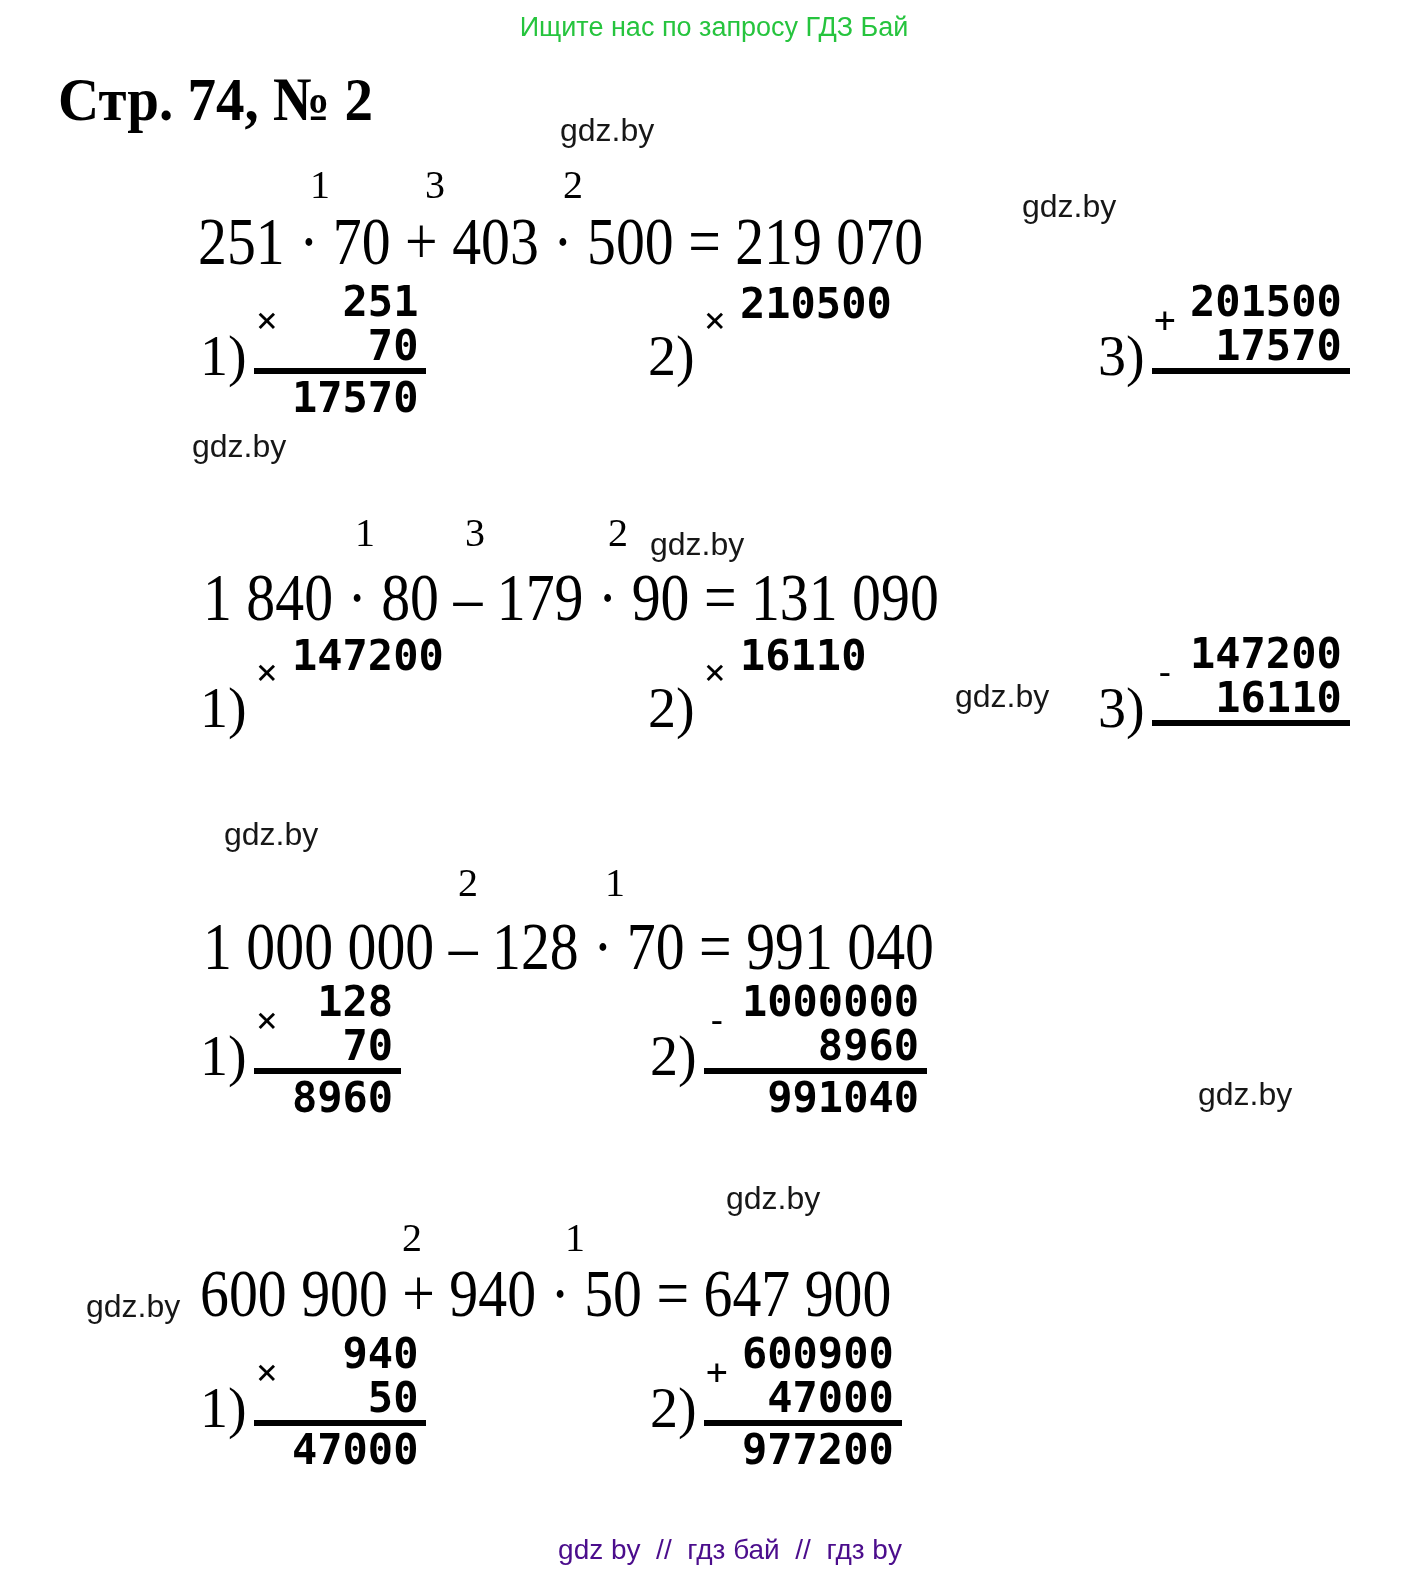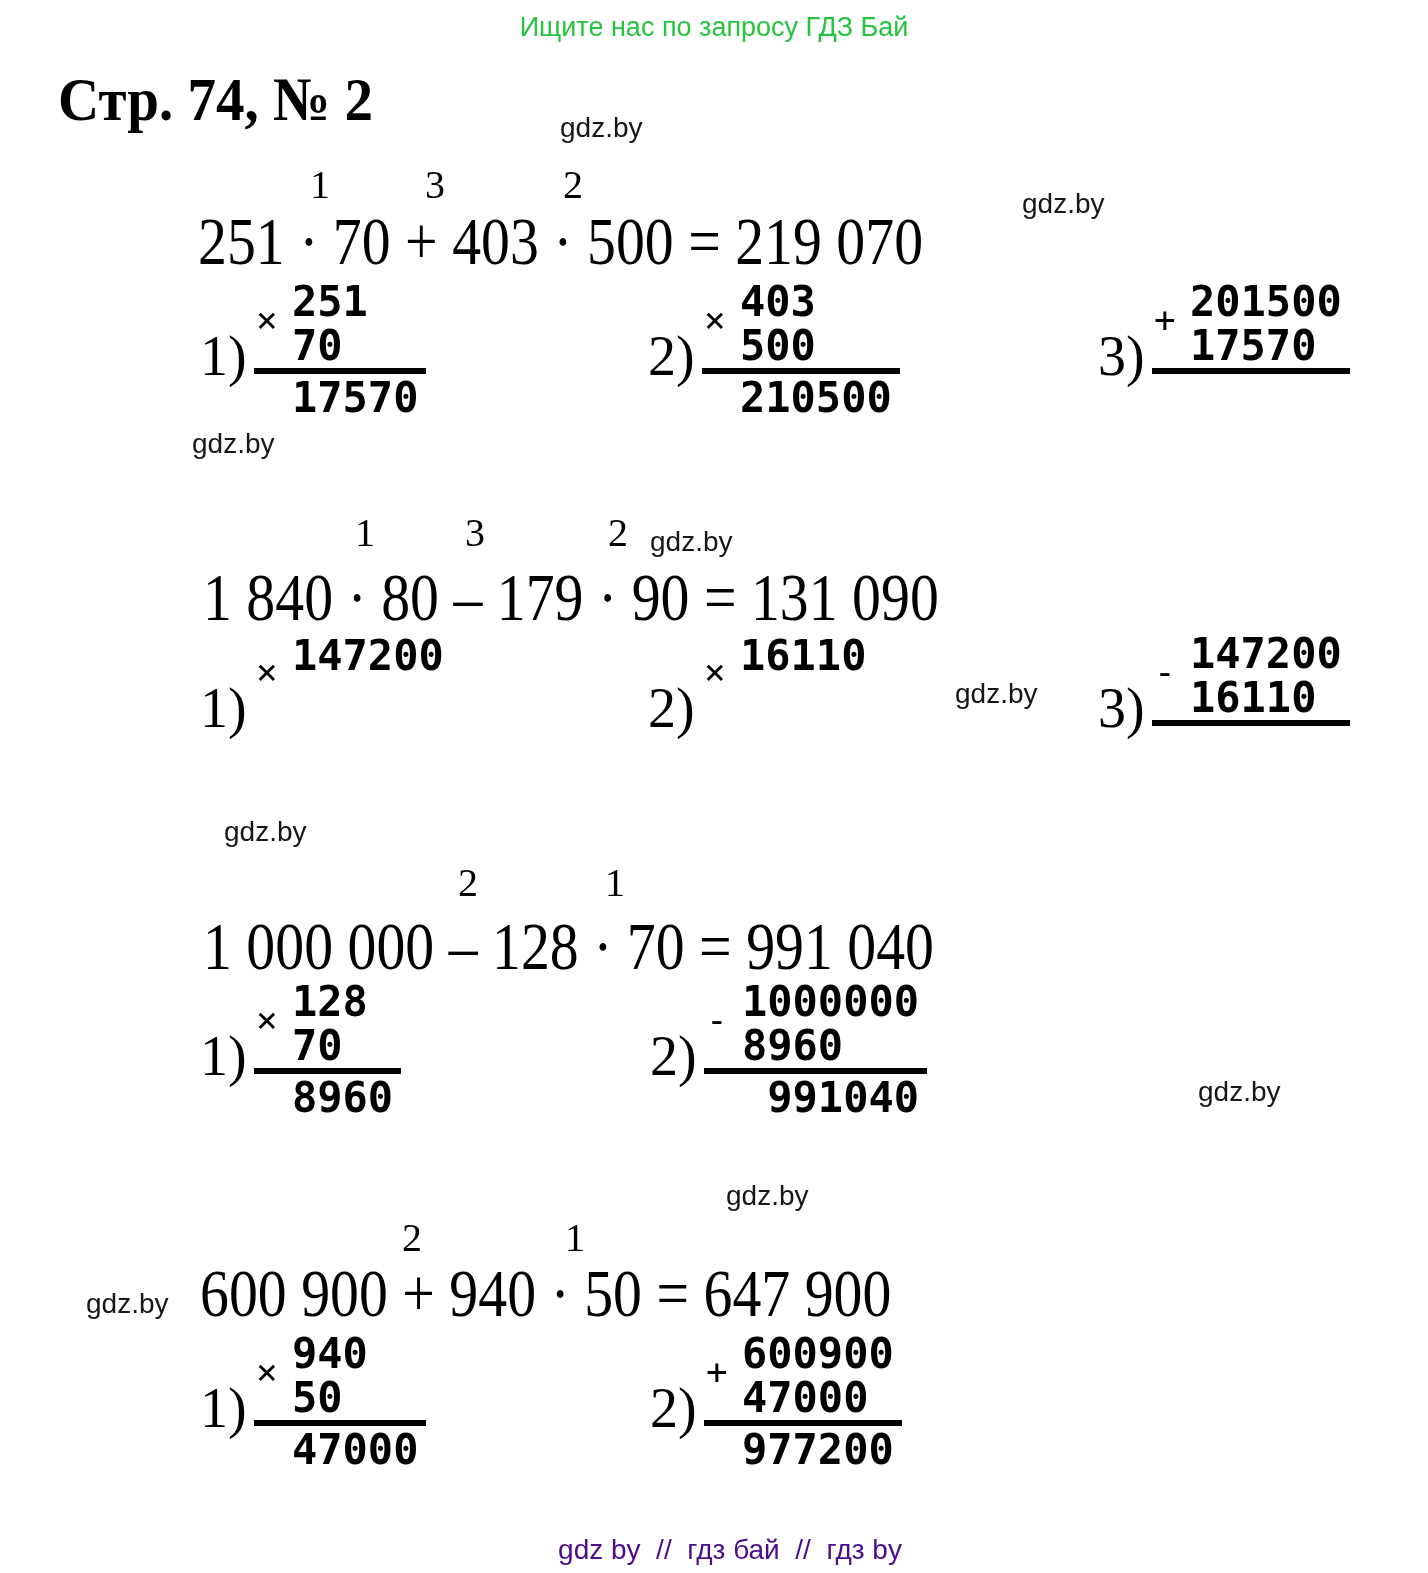--- a/index.html
+++ b/index.html
@@ -2,29 +2,29 @@
 <html><head>
 <meta charset="utf-8">
 <style>
   html,body{margin:0;padding:0;background:#ffffff;}
   .page{position:relative;width:1428px;height:1573px;background:#ffffff;overflow:hidden;
         font-family:"Liberation Serif",serif;color:#000;}
   .promo{position:absolute;top:12px;left:0;width:100%;text-align:center;
          font-family:"Liberation Sans",sans-serif;font-size:27px;color:#26c43e;}
   .title{position:absolute;left:58px;top:64px;font-size:62px;font-weight:bold;
          transform:scaleX(0.92);transform-origin:0 0;white-space:nowrap;}
-  .wm{position:absolute;font-family:"Liberation Sans",sans-serif;font-size:28px;color:#171717;}
+  .wm{position:absolute;font-family:"Liberation Sans",sans-serif;font-size:32px;color:#171717;}
   .eq{position:absolute;font-size:68px;white-space:nowrap;transform:scaleX(0.85);
       transform-origin:0 0;}
   .mark{position:absolute;font-size:40px;}
   .step{position:absolute;display:flex;align-items:flex-start;}
   .step-label{font-size:56px;width:54px;margin-top:44px;flex:none;}
   .colcalc{position:relative;font-family:"DejaVu Sans Mono",monospace;
            font-size:42px;line-height:44px;font-weight:bold;}
-  .colcalc .ops{border-bottom:6px solid #000;padding:0 8px 0 38px;}
+  .colcalc .ops{border-bottom:6px solid #000;padding:0 8px 0 38px;text-align:right;}
   .colcalc .sign{position:absolute;left:2px;top:18px;font-size:36px;font-weight:normal;}
   .colcalc .res{text-align:right;padding:2px 8px 0 38px;}
   .footer{position:absolute;top:1534px;left:16px;width:100%;text-align:center;
           font-family:"Liberation Sans",sans-serif;font-size:28px;color:#4b0d8c;white-space:pre;}
 </style>
 </head>
 <body>
 
 <div class="page">
 
@@ -56,24 +56,20 @@
           <div>70</div>
         </div>
         <div class="res">17570</div>
       </div>
     </div>
 
     <div class="step" style="left:648px;top:280px">
       <span class="step-label">2)</span>
       <div class="colcalc">
         <span class="sign">×</span>
-        <div class="ops">
-          <div>403</div>
-          <div>500</div>
-        </div>
         <div class="res">210500</div>
       </div>
     </div>
 
     <div class="step" style="left:1098px;top:280px">
       <span class="step-label">3)</span>
       <div class="colcalc">
         <span class="sign">+</span>
         <div class="ops">
           <div>201500</div>

